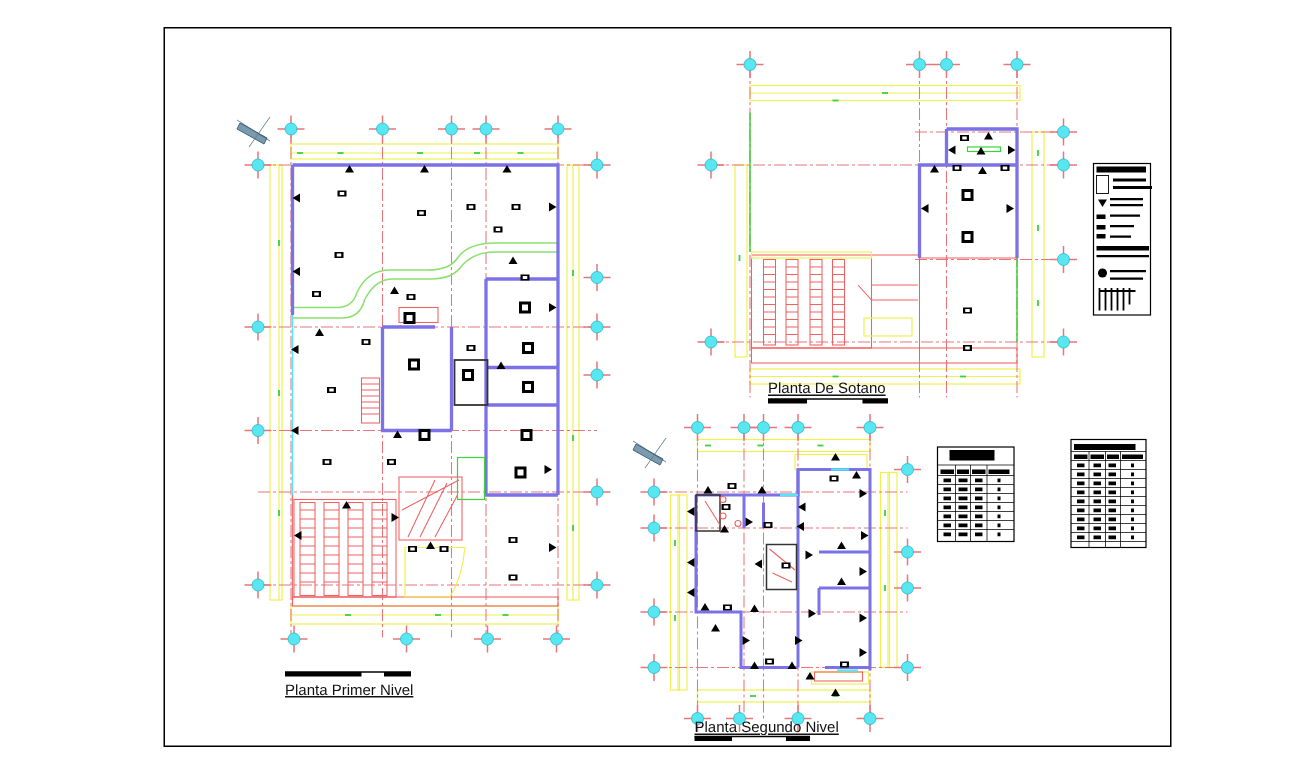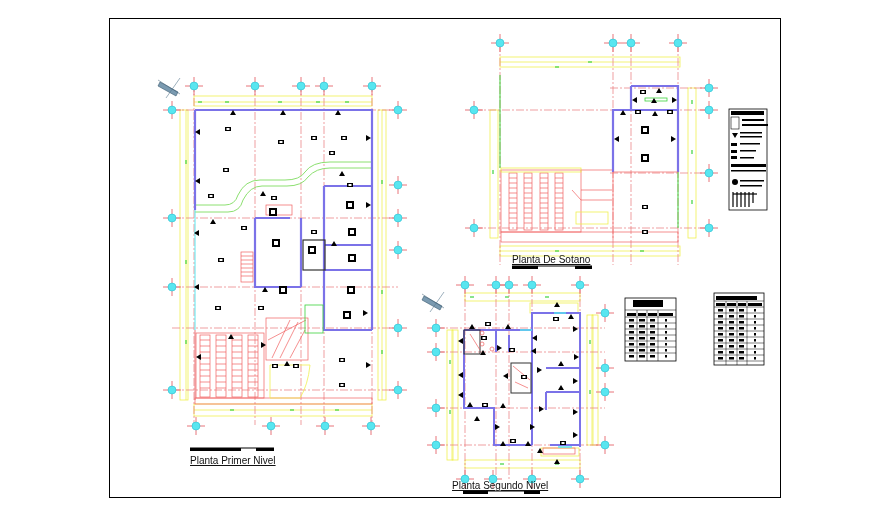--- a/index.html
+++ b/index.html
@@ -546,14 +546,14 @@
       <rect x="718" y="357" width="5" height="2.5"></rect>
           <rect x="729" y="357" width="5" height="2.5"></rect>
           <rect x="739" y="357" width="5" height="2.5"></rect>
           <rect x="754" y="357" width="2" height="2.5"></rect>
     </g>
   </g>
 </svg>
 
 <div class="label" style="left:190px;top:456px;">Planta Primer Nivel</div>
 <div class="label" style="left:512px;top:255px;">Planta De Sotano</div>
-<div class="label" style="left:452px;top:481px;">Planta Segundo Nivel</div>
+<div class="label" style="left:463px;top:481px;">Planta Segundo Nivel</div>
 </div>
 
 </body></html>

